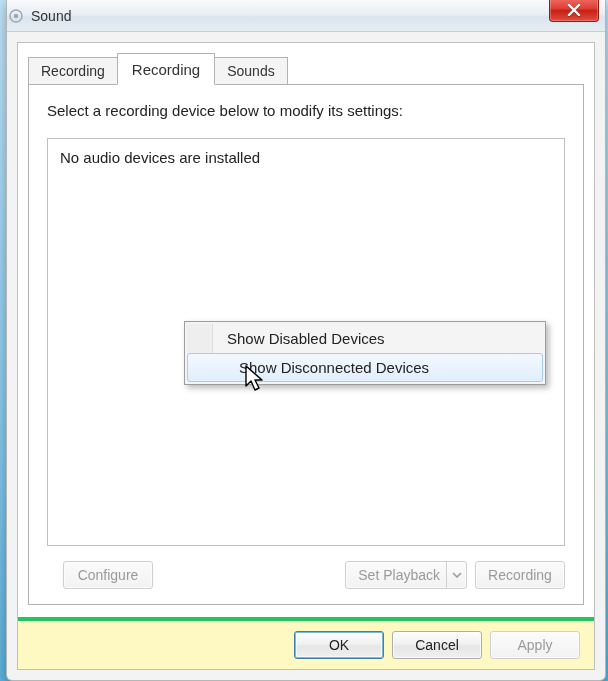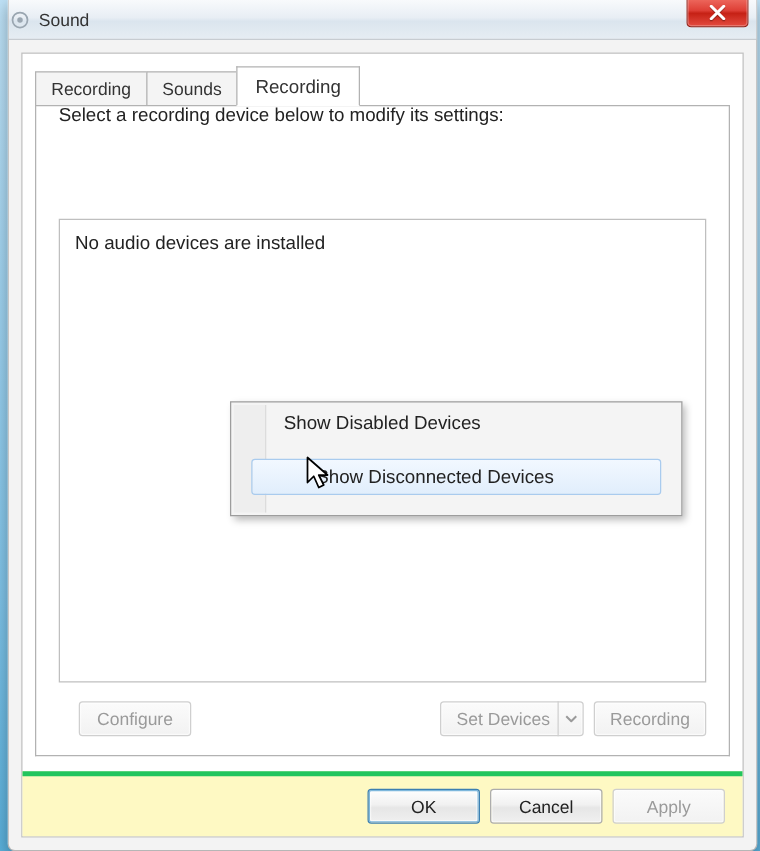--- a/index.html
+++ b/index.html
@@ -98,37 +98,36 @@
     border-top: 1px solid #b2b2b2;
     z-index: 1;
   }
 
   .tabpage {
     position: absolute;
     left: 10px; right: 10px; top: 41px; bottom: 64px;
     border: 1px solid #b2b2b2;
     border-top: none;
     background: #ffffff;
-    padding: 0 18px 10px 18px;
+    padding: 18px 18px 10px 18px;
     z-index: 0;
   }
   .instruction {
     font-size: 15px;
     color: #222;
     margin-bottom: 14px;
   }
   .device-list {
     position: absolute;
     left: 18px; right: 18px; top: 54px; bottom: 58px;
     border: 1px solid #bfbfbf;
     background: #ffffff;
     padding: 10px 12px;
     font-size: 15px;
     color: #222;
-    margin-top: 37px;
   }
   .bottom-row {
     position: absolute;
     left: 18px; right: 18px; bottom: 12px;
     height: 34px;
     display: flex;
     align-items: center;
   }
   .bottom-row .spacer { flex: 1; }
 
@@ -200,21 +199,21 @@
     display: flex; align-items: center;
     padding-left: 40px;
     font-size: 15px;
     color: #222;
     z-index: 1;
   }
   .menu-item.hover {
     background: linear-gradient(180deg,#f2f8ff,#e1eefc);
     border: 1px solid #a9cbee;
     border-radius: 3px;
-    margin: 14px;
+    margin: 0;
     padding-left: 51px;
   }
 
   .cursor {
     position: absolute;
     left: 244px; top: 364px;
     width: 22px; height: 30px;
     z-index: 30;
     pointer-events: none;
   }
@@ -239,43 +238,43 @@
       </svg>
     </div>
   </div>
 
   <div class="client">
 
     <div class="tabstrip">
       <div class="tab">
         <span>Recording</span>
       </div>
+      <div class="tab active">
+        <span>Recording</span>
+      </div>
       <div class="tab">
         <span>Sounds</span>
-      </div>
-      <div class="tab active">
-        <span>Recording</span>
       </div>
     </div>
     <div class="tabline"></div>
 
     <div class="tabpage">
       <div class="instruction">Select a recording device below to modify its settings:</div>
 
       <div class="device-list">
         <span>No audio devices are installed</span>
       </div>
 
       <div class="bottom-row">
         <div class="btn disabled" style="margin-left:16px">
           <span>Configure</span>
         </div>
         <div class="spacer"></div>
         <div class="btn disabled split">
-          <span>Set Devices</span>
+          <span>Set Playback</span>
           <span class="caret">
             <svg width="10" height="6" viewBox="0 0 10 6">
                 <path d="M1 1 L5 5 L9 1" fill="none" stroke="#9a9a9a" stroke-width="1.6"></path>
               </svg>
           </span>
         </div>
         <div class="btn disabled">
           <span>Recording</span>
         </div>
       </div>

